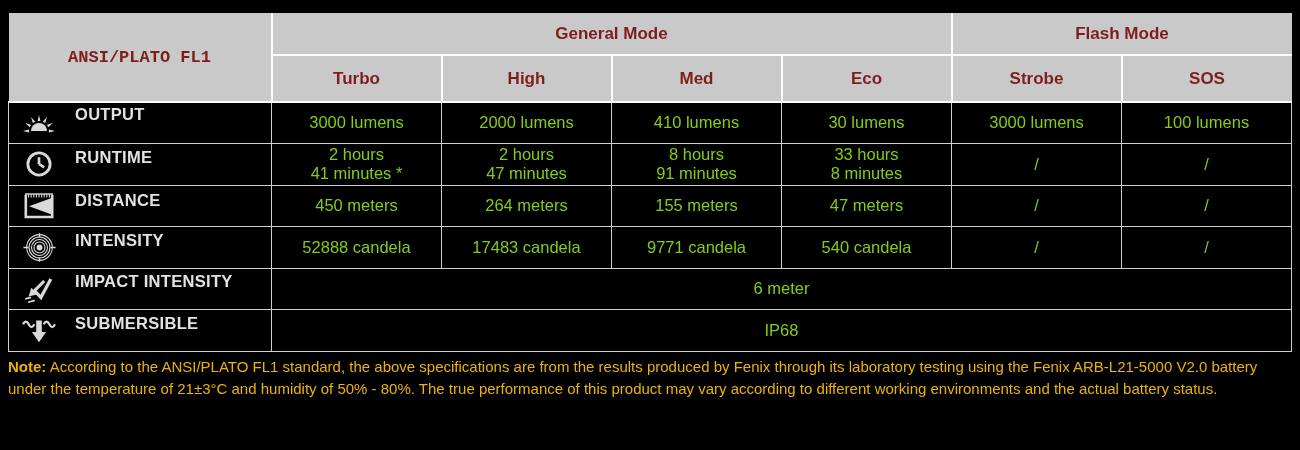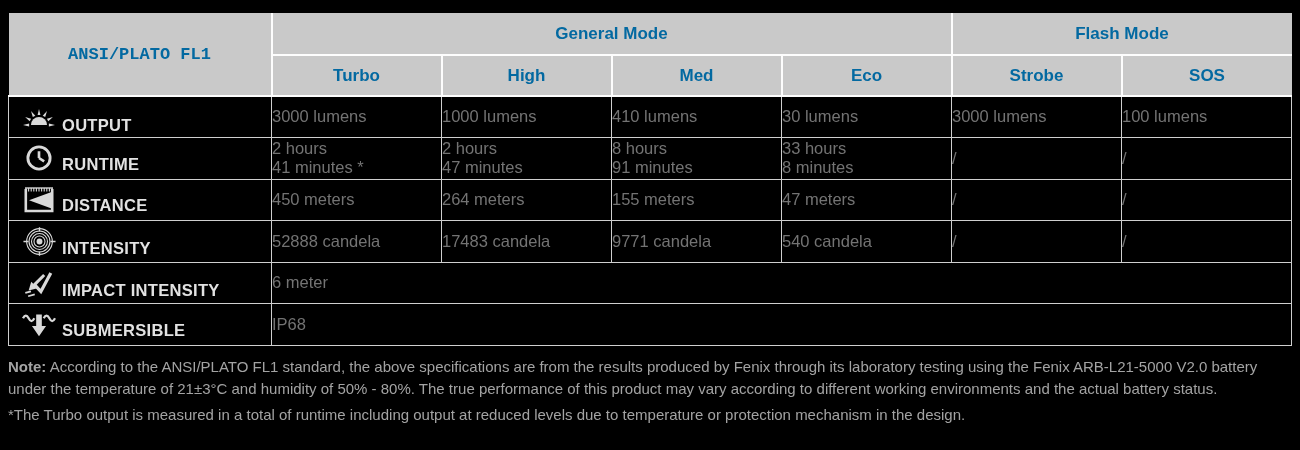--- a/index.html
+++ b/index.html
@@ -6,47 +6,47 @@
   .stage {
     position:relative; width:1300px; height:450px; background:#000;
     overflow:hidden; font-family:"Liberation Sans", sans-serif;
   }
   table.spec {
     position:absolute; left:8px; top:13px; width:1284px;
     border-collapse:collapse; table-layout:fixed;
   }
   
   th.hdr {
-    background:#c9c9c9; color:#0369a1; font-weight:bold; font-size:17px;
+    background:#c9c9c9; color:#7f1d1d; font-weight:bold; font-size:17px;
     border:2px solid #fdfdfd; text-align:center; padding:0;
   }
   thead tr.group-row { height:42px; }
   thead tr.group-row th { border-top:none; }
-  thead tr.mode-row { height:41px; }
+  thead tr.mode-row { height:47px; }
   th.corner { border-left:none;font-family:Liberation Mono, monospace; }
   th.group-last, th.mode-last { border-right:none; }
   
   tbody tr { height:41.5px; }
   tbody th.row-head {
     background:#000; border:1.5px solid #cfcfcf; padding:0; text-align:left;
   }
   tbody td {
-    background:#000; color:#737373; border:1.5px solid #cfcfcf;
-    font-size:16.5px; text-align:left; vertical-align:middle;
+    background:#000; color:#84cc16; border:1.5px solid #cfcfcf;
+    font-size:16.5px; text-align:center; vertical-align:middle;
     white-space:pre-line; line-height:1.16; padding:0;
   }
-  .row-head-inner { display:flex; align-items:flex-end; gap:3px; padding-left:10px; }
+  .row-head-inner { display:flex; align-items:flex-start; gap:16px; padding-left:10px; }
   .icon { flex:0 0 40px; display:flex; align-items:center; justify-content:center; }
   .icon svg { display:block; }
   .row-label-text {
     color:#e2e2e2; font-weight:bold; font-size:16.5px; letter-spacing:0.3px;
   }
   .notes {
     position:absolute; left:8px; top:356px; width:1286px;
-    color:#a3a3a3; font-size:15px; line-height:21.5px;
+    color:#eab308; font-size:15px; line-height:21.5px;
   }
   .notes p { margin:0; }
   .notes p.second { margin-top:5px; }
   .notes b { font-weight:bold; }
 </style>
 </head>
 <body>
 
 <div class="stage">
 
@@ -89,21 +89,21 @@
                 <polygon points="18,10 19.4,16.1 16.6,16.1"></polygon>
                 <polygon points="10,12.1 11.8,18.1 14.3,16.7"></polygon>
                 <polygon points="4.1,18 8.7,22.3 10.1,19.8"></polygon>
                 <polygon points="2,26 8.1,27.4 8.1,24.6"></polygon>
               </svg>
             </span>
             <span class="row-label-text">OUTPUT</span>
           </div>
         </th>
         <td>3000 lumens</td>
-        <td>1000 lumens</td>
+        <td>2000 lumens</td>
         <td>410 lumens</td>
         <td>30 lumens</td>
         <td>3000 lumens</td>
         <td>100 lumens</td>
       </tr>
 
       <tr>
         <th class="row-head">
           <div class="row-head-inner">
             <span class="icon">
@@ -204,16 +204,15 @@
           </div>
         </th>
         <td colspan="6">IP68</td>
       </tr>
 
     </tbody>
   </table>
 
   <div class="notes">
     <p><b>Note:</b> <span>According to the ANSI/PLATO FL1 standard, the above specifications are from the results produced by Fenix through its laboratory testing using the Fenix ARB-L21-5000 V2.0 battery under the temperature of 21±3°C and humidity of 50% - 80%. The true performance of this product may vary according to different working environments and the actual battery status.</span></p>
-    <p class="second">*The Turbo output is measured in a total of runtime including output at reduced levels due to temperature or protection mechanism in the design.</p>
   </div>
 
 </div>
 
 </body></html>

